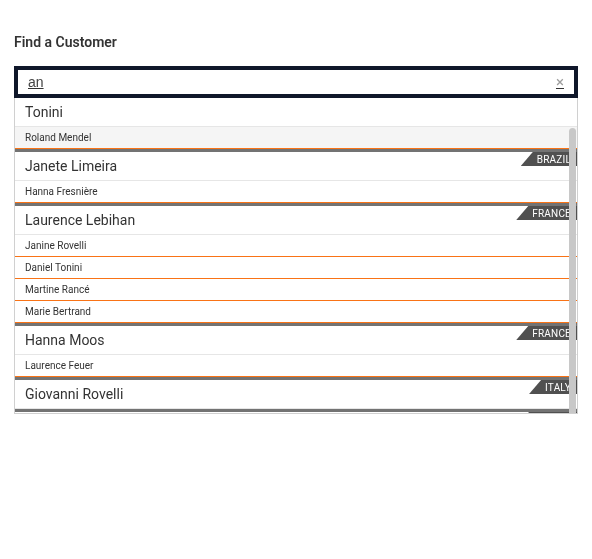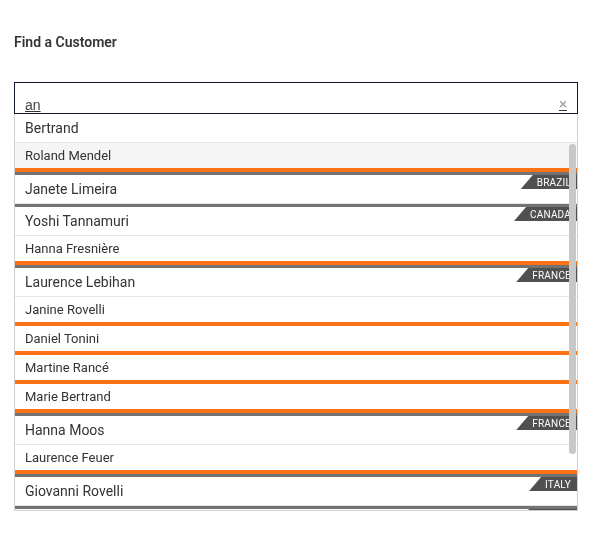--- a/index.html
+++ b/index.html
@@ -7,29 +7,29 @@
       font-family: -apple-system, BlinkMacSystemFont, "Segoe UI", Roboto, Helvetica, Arial, sans-serif;
       background: #fff;
       padding: 14px;
       width: 592px;
       color: #333;
     }
     .label {
       font-size: 14px;
       font-weight: 600;
       color: #333;
-      margin-bottom: 32px;
+      margin-bottom: 16px;
       margin-top: 20px;
     }
     .combo-wrap {
       position: relative;
-      border: 1px solid #0f172a;
+      border: 4px solid #0f172a;
       background: #fff;
       display: flex;
-      align-items: flex-end;
+      align-items: center;
       padding: 0 10px;
       height: 32px;
       text-decoration: underline;
     }
     .combo-input {
       border: none;
       outline: none;
       flex: 1;
       font-size: 14px;
       background: transparent;
@@ -71,23 +71,23 @@
       color: #fff;
       font-size: 10px;
       letter-spacing: .02em;
       padding: 2px 6px 2px 16px;
       height: 14px;
       line-height: 11px;
       clip-path: polygon(12px 0, 100% 0, 100% 100%, 0 100%);
     }
     .item {
       padding: 5px 10px;
-      font-size: 13px;
+      font-size: 10px;
       color: #333;
-      border-bottom: 4px solid #f97316;
+      border-bottom: 1px solid #f97316;
       cursor: pointer;
     }
     .item.highlight {
       background: #f5f5f5;
     }
     .scrollbar-track {
       position: absolute;
       right: 1px;
       top: 30px;
       bottom: 1px;
@@ -113,33 +113,29 @@
 <div class="label">Find a Customer</div>
 
 <div class="combo-wrap">
   <input class="combo-input" type="text" value="an" style="">
   <span class="clear-icon">×</span>
 </div>
 
 <div class="dropdown">
   <div class="scroll-area">
 
-    <div class="group-header">Bertrand</div>
+    <div class="group-header">Tonini</div>
 
     <div class="item highlight">Roland Mendel</div>
 
     <div class="group-header with-ribbon">
       <span>Janete Limeira</span>
       <span class="ribbon">BRAZIL</span>
     </div>
 
-    <div class="group-header with-ribbon">
-      <span>Yoshi Tannamuri</span>
-      <span class="ribbon">CANADA</span>
-    </div>
     <div class="item">Hanna Fresnière</div>
 
     <div class="group-header with-ribbon">
       <span>Laurence Lebihan</span>
       <span class="ribbon">FRANCE</span>
     </div>
     <div class="item">Janine Rovelli</div>
     <div class="item">Daniel Tonini</div>
     <div class="item">Martine Rancé</div>
     <div class="item">Marie Bertrand</div>

